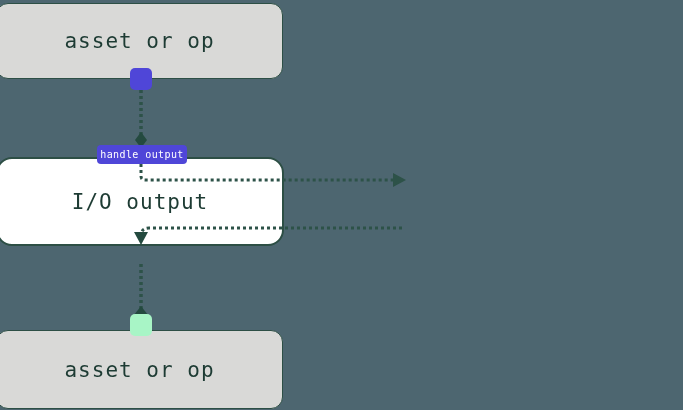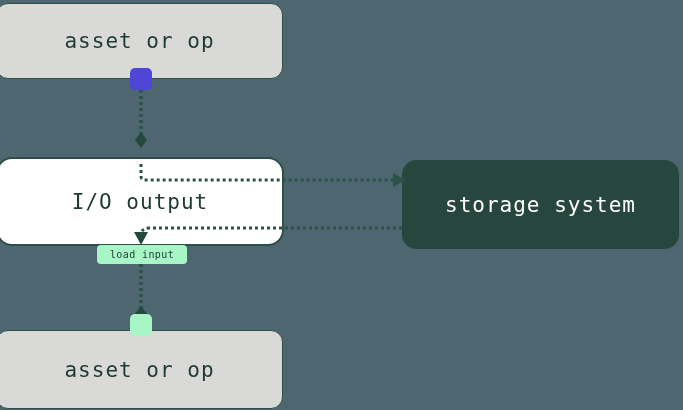--- a/index.html
+++ b/index.html
@@ -111,29 +111,26 @@
   </svg>
 
   <div class="node node-asset" id="asset-top">
     <span>asset or op</span>
   </div>
 
   <div class="node node-iomanager" id="io-manager">
     <span>I/O output</span>
   </div>
 
-  <div class="node node-storage" id="storage">
-    <span>storage system</span>
-  </div>
 
   <div class="node node-asset" id="asset-bottom">
     <span>asset or op</span>
   </div>
 
   <div class="port" id="port-output"></div>
   <div class="port" id="port-input"></div>
 
+  <div class="edge-label label-handle-output">
+    <span>handle output</span>
+  </div>
 
-  <div class="edge-label label-load-input">
-    <span>load input</span>
-  </div>
 
 </div>
 
 </body></html>

